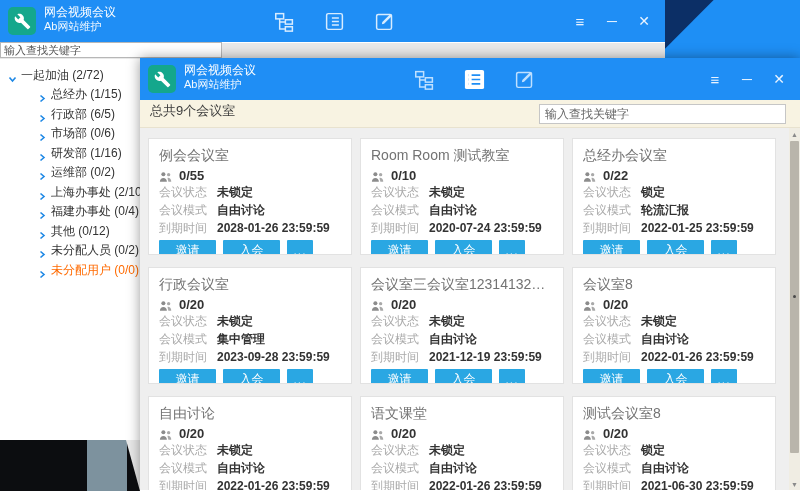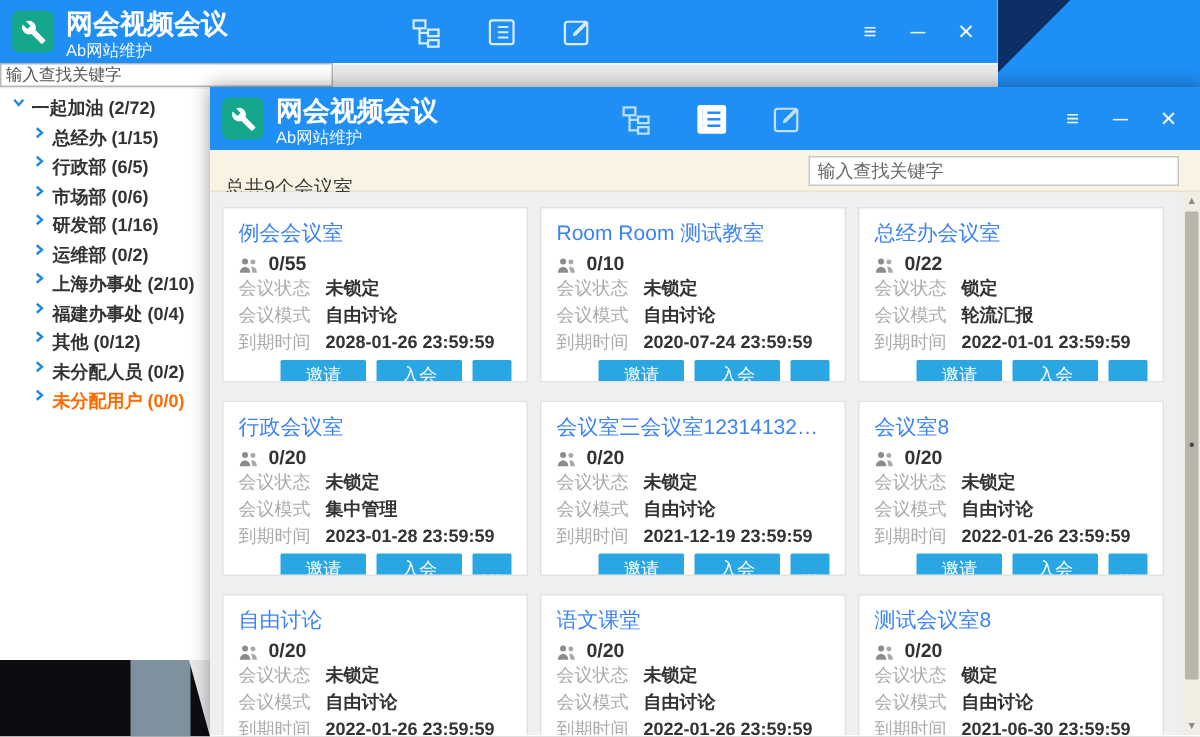--- a/index.html
+++ b/index.html
@@ -19,67 +19,67 @@
   .window { position:absolute; background:#fff; }
   .bg-window { left:0; top:0; width:665px; height:440px; z-index:1; }
   .fg-window { left:140px; top:58px; width:660px; height:433px; z-index:2; box-shadow:0 0 12px rgba(0,0,0,.4); }
 
   
   .titlebar { position:relative; height:42px; background:#1f8ef5; color:#fff; }
   .appicon { position:absolute; left:8px; top:7px; width:28px; height:28px; border-radius:5px;
     background:#14a78c; display:flex; align-items:center; justify-content:center; }
   .appicon svg { width:17px; height:17px; fill:#fff; }
   .titles { position:absolute; left:44px; top:5px; line-height:1.25; }
-  .titles .t1 { font-size:18px; font-weight:bold; }
+  .titles .t1 { font-size:12px; font-weight:normal; }
   .titles .t2 { font-size:11px; opacity:.95; }
   .tbicons { position:absolute; top:9px; display:flex; gap:26px; }
   .bg-window .tbicons { left:272px; }
   .fg-window .tbicons { left:272px; }
   .tbicon { width:24px; height:24px; display:flex; align-items:center; justify-content:center; cursor:pointer; }
   .tbicon svg { width:21px; height:21px; }
   .tbicon.active svg { width:23px; height:23px; }
   .winctl { position:absolute; top:0; right:10px; height:42px; display:flex; align-items:center; gap:10px; }
   .ctl { width:22px; height:22px; display:flex; align-items:center; justify-content:center;
     color:#eaf4ff; font-size:14px; cursor:pointer; }
   .ctl.menu { font-size:15px; letter-spacing:0; }
 
   
   .bg-body { position:relative; height:398px; background:#fff; }
   .bg-searchrow { position:absolute; left:0; top:1px; width:665px; height:16px; background:#e9e9e9; }
   .bg-search { position:absolute; left:0; top:0; width:222px; height:16px; border:1px solid #b7b7b7;
     font-size:11px; padding:0 3px; color:#333; font-family:inherit; background:#fff; }
   .bg-search::placeholder { color:#555; }
   .tree { position:absolute; left:0; top:22px; width:140px; }
-  .tree-item { display:flex; align-items:flex-start; height:19.5px; font-size:12px; color:#333;
-    white-space:nowrap; cursor:pointer;font-weight:bold; }
+  .tree-item { display:flex; align-items:flex-end; height:19.5px; font-size:12px; color:#333;
+    white-space:nowrap; cursor:pointer; }
   .tree-item .chev { width:14px; display:flex; justify-content:center; margin-right:2px; flex:0 0 14px; }
   .tree-item.lvl0 { padding-left:5px; }
-  .tree-item.lvl1 { padding-left:19px; }
+  .tree-item.lvl1 { padding-left:35px; }
   .tree-item.orange { color:#ff6a00; }
 
   
   .beigebar { position:relative; height:28px; background:#f8f3e2; border-bottom:1px solid #e8e2cf; }
-  .beigebar .summary { position:absolute; left:10px; top:16px; font-size:13px; color:#3c3c3c; }
+  .beigebar .summary { position:absolute; left:10px; top:2px; font-size:13px; color:#3c3c3c; }
   .fg-search { position:absolute; right:14px; top:4px; width:247px; height:20px; border:1px solid #c6c6c6;
     font-size:12px; padding:0 5px; color:#333; font-family:inherit; background:#fff; }
   .fg-search::placeholder { color:#666; }
 
   .content { position:relative; height:362px; background:#efefef; overflow:hidden; }
   .grid { position:absolute; left:8px; top:10px; width:632px; display:grid;
     grid-template-columns:repeat(3,204px); gap:12px 8px; }
   .card { width:204px; height:117px; background:#fff; border:1px solid #e2e2e2; padding:7px 10px 6px 10px;
     overflow:hidden; }
-  .card .rname { font-size:14px; color:#3b82f6; line-height:19px; white-space:nowrap; overflow:hidden;
+  .card .rname { font-size:14px; color:#737373; line-height:19px; white-space:nowrap; overflow:hidden;
     text-overflow:ellipsis; }
   .card .occ { display:flex; align-items:flex-end; gap:6px; height:18px; font-size:13px; font-weight:bold; color:#333; }
   .card .occ svg { width:14px; height:12px; fill:#8c8c8c; }
   .inforow { display:flex; height:18px; align-items:center; font-size:12px; }
   .inforow .lab { width:58px; color:#ababab; flex:0 0 58px; }
   .inforow .val { color:#333; font-weight:bold; }
-  .btnrow { display:flex; justify-content:flex-end; gap:7px; margin-top:3px; }
+  .btnrow { display:flex; justify-content:flex-start; gap:7px; margin-top:3px; }
   .cbtn { height:21px; border:none; background:#2aa7e3; color:#fff; font-size:12px; width:57px;
     cursor:pointer; font-family:inherit; border-radius:1px; }
   .cbtn.more { width:26px; letter-spacing:1px; }
 
   
   .scrollbar { position:absolute; right:0; top:0; width:11px; height:362px; background:#f0ede3; }
   .sb-arrow { position:absolute; left:0; width:11px; height:12px; display:flex; align-items:center;
     justify-content:center; font-size:7px; color:#8a8a8a; cursor:pointer; }
   .sb-up { top:0; }
   .sb-down { bottom:0; }
@@ -355,21 +355,21 @@
           <div class="inforow">
             <span class="lab">会议状态</span>
             <span class="val">锁定</span>
           </div>
           <div class="inforow">
             <span class="lab">会议模式</span>
             <span class="val">轮流汇报</span>
           </div>
           <div class="inforow">
             <span class="lab">到期时间</span>
-            <span class="val">2022-01-01 23:59:59</span>
+            <span class="val">2022-01-25 23:59:59</span>
           </div>
           <div class="btnrow">
             <button class="cbtn">邀请</button>
             <button class="cbtn">入会</button>
             <button class="cbtn more">...</button>
           </div>
         </div>
         <div class="card">
           <div class="rname">行政会议室</div>
           <div class="occ">
@@ -384,21 +384,21 @@
           <div class="inforow">
             <span class="lab">会议状态</span>
             <span class="val">未锁定</span>
           </div>
           <div class="inforow">
             <span class="lab">会议模式</span>
             <span class="val">集中管理</span>
           </div>
           <div class="inforow">
             <span class="lab">到期时间</span>
-            <span class="val">2023-01-28 23:59:59</span>
+            <span class="val">2023-09-28 23:59:59</span>
           </div>
           <div class="btnrow">
             <button class="cbtn">邀请</button>
             <button class="cbtn">入会</button>
             <button class="cbtn more">...</button>
           </div>
         </div>
         <div class="card">
           <div class="rname">会议室三会议室123141324141三会...</div>
           <div class="occ">

